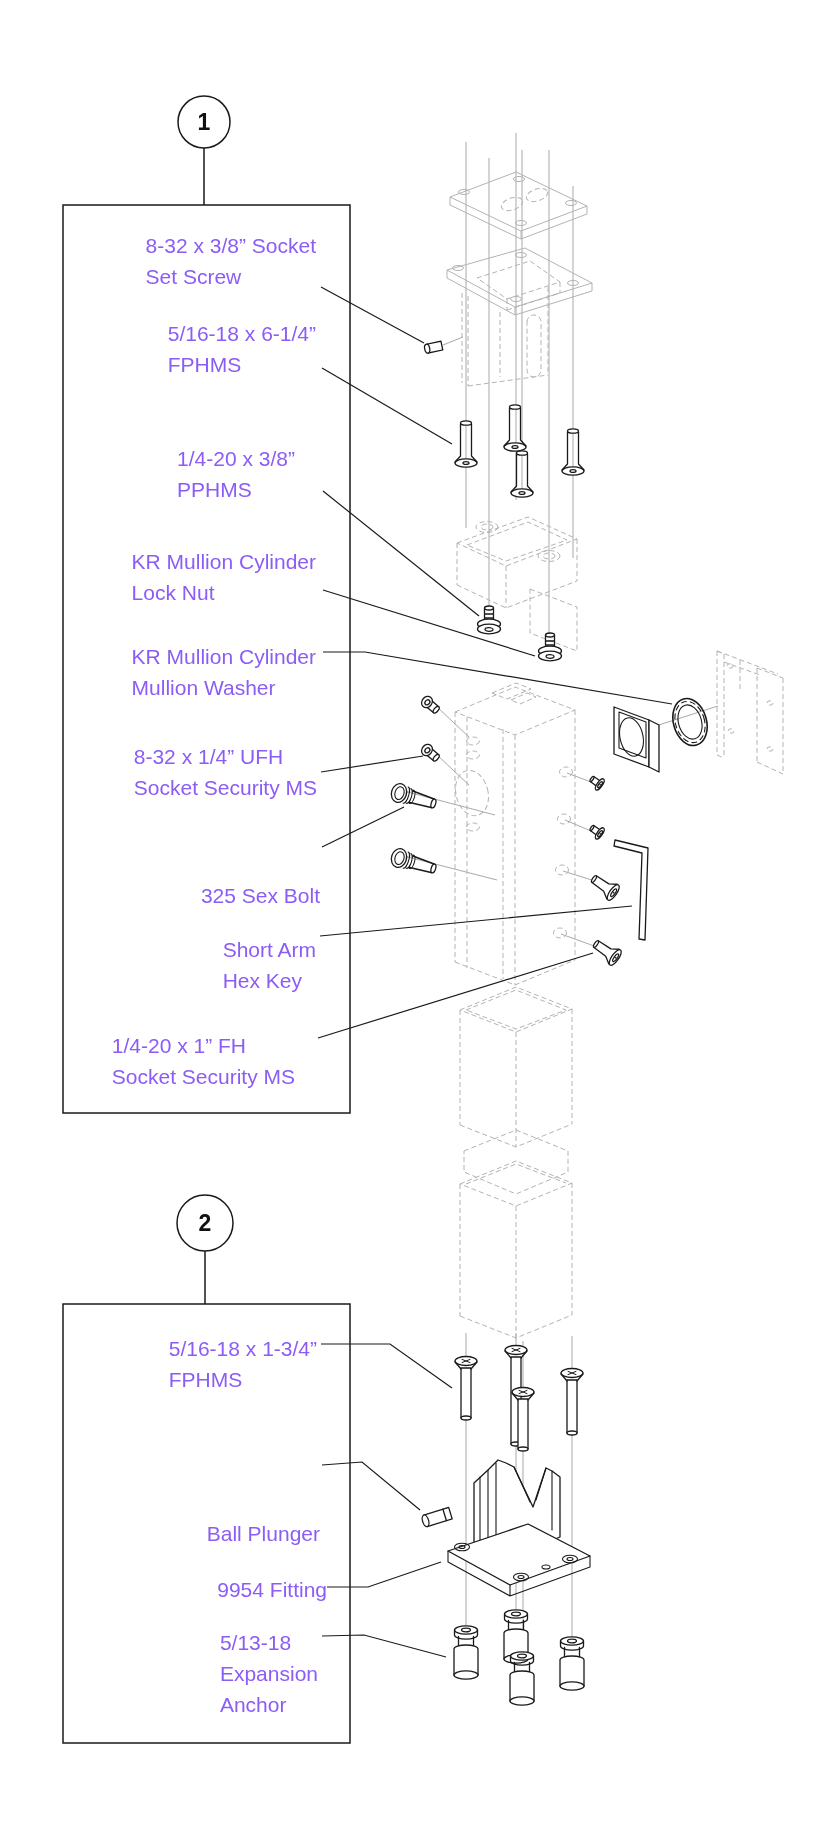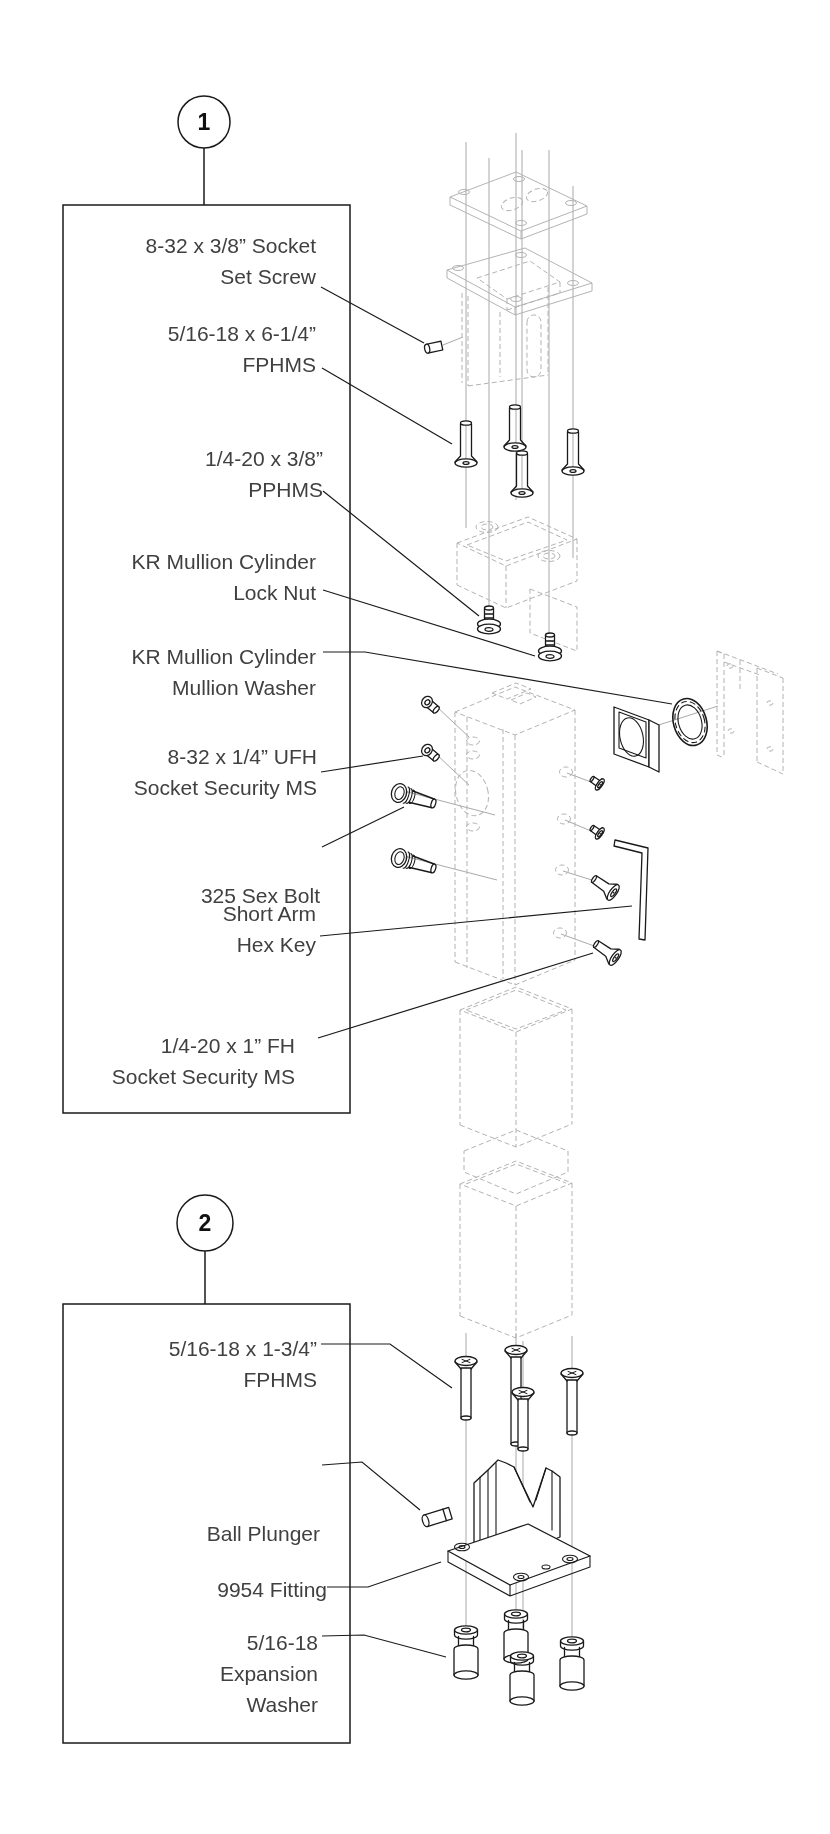--- a/index.html
+++ b/index.html
@@ -1,19 +1,19 @@
 <!DOCTYPE html>
 <html><head>
 <meta charset="utf-8">
 <style>
   html,body{margin:0;padding:0;background:#fff;}
   #stage{position:relative;width:830px;height:1834px;background:#fff;overflow:hidden;
          font-family:"Liberation Sans",sans-serif;}
   #stage svg{position:absolute;left:0;top:0;}
-  .label{position:absolute;text-align:right;font-size:21px;line-height:31px;color:#404040;
+  .label{position:absolute;text-align:left;font-size:21px;line-height:31px;color:#8b5cf6;
          white-space:nowrap;}
   
   .bk{stroke:#1a1a1a;stroke-width:1.3;fill:#fff;stroke-linejoin:round;stroke-linecap:round;}
   .bkn{stroke:#1a1a1a;stroke-width:1.1;fill:none;stroke-linejoin:round;stroke-linecap:round;}
   .bks{stroke:#1a1a1a;stroke-width:1.6;fill:none;}
   .ph{stroke:#b3b3b3;stroke-width:1;fill:none;stroke-linejoin:round;}
   .phd{stroke:#b3b3b3;stroke-width:1;fill:none;stroke-dasharray:5 3;stroke-linejoin:round;}
   .cl{stroke:#9f9f9f;stroke-width:0.9;fill:none;}
   .ldr{stroke:#1a1a1a;stroke-width:1.2;fill:none;}
   .frame{stroke:#1a1a1a;stroke-width:1.5;fill:none;}
@@ -310,56 +310,56 @@
 </svg>
 
   <div class="label" style="top:230px;right:514px">
     <div>8-32 x 3/8” Socket</div>
     <div>Set Screw</div>
   </div>
   <div class="label" style="top:318px;right:514px">
     <div>5/16-18 x 6-1/4”</div>
     <div>FPHMS</div>
   </div>
-  <div class="label" style="top:443px;right:507px">
+  <div class="label" style="top:443px;right:535px">
     <div>1/4-20 x 3/8”</div>
     <div>PPHMS</div>
   </div>
   <div class="label" style="top:546px;right:514px">
     <div>KR Mullion Cylinder</div>
     <div>Lock Nut</div>
   </div>
   <div class="label" style="top:641px;right:514px">
     <div>KR Mullion Cylinder</div>
     <div>Mullion Washer</div>
   </div>
   <div class="label" style="top:741px;right:513px">
     <div>8-32 x 1/4” UFH</div>
     <div>Socket Security MS</div>
   </div>
   <div class="label" style="top:880px;right:510px">
     <div>325 Sex Bolt</div>
   </div>
-  <div class="label" style="top:898px;right:514px">
+  <div class="label" style="top:934px;right:514px">
     <div>Short Arm</div>
     <div>Hex Key</div>
   </div>
   <div class="label" style="top:1030px;right:535px">
     <div>1/4-20 x 1” FH</div>
     <div>Socket Security MS</div>
   </div>
   <div class="label" style="top:1333px;right:513px">
     <div>5/16-18 x 1-3/4”</div>
     <div>FPHMS</div>
   </div>
   <div class="label" style="top:1518px;right:510px">
     <div>Ball Plunger</div>
   </div>
   <div class="label" style="top:1574px;right:503px">
     <div>9954 Fitting</div>
   </div>
   <div class="label" style="top:1627px;right:512px">
-    <div>5/16-18</div>
+    <div>5/13-18</div>
     <div>Expansion</div>
-    <div>Washer</div>
+    <div>Anchor</div>
   </div>
 
 </div>
 
 </body></html>

